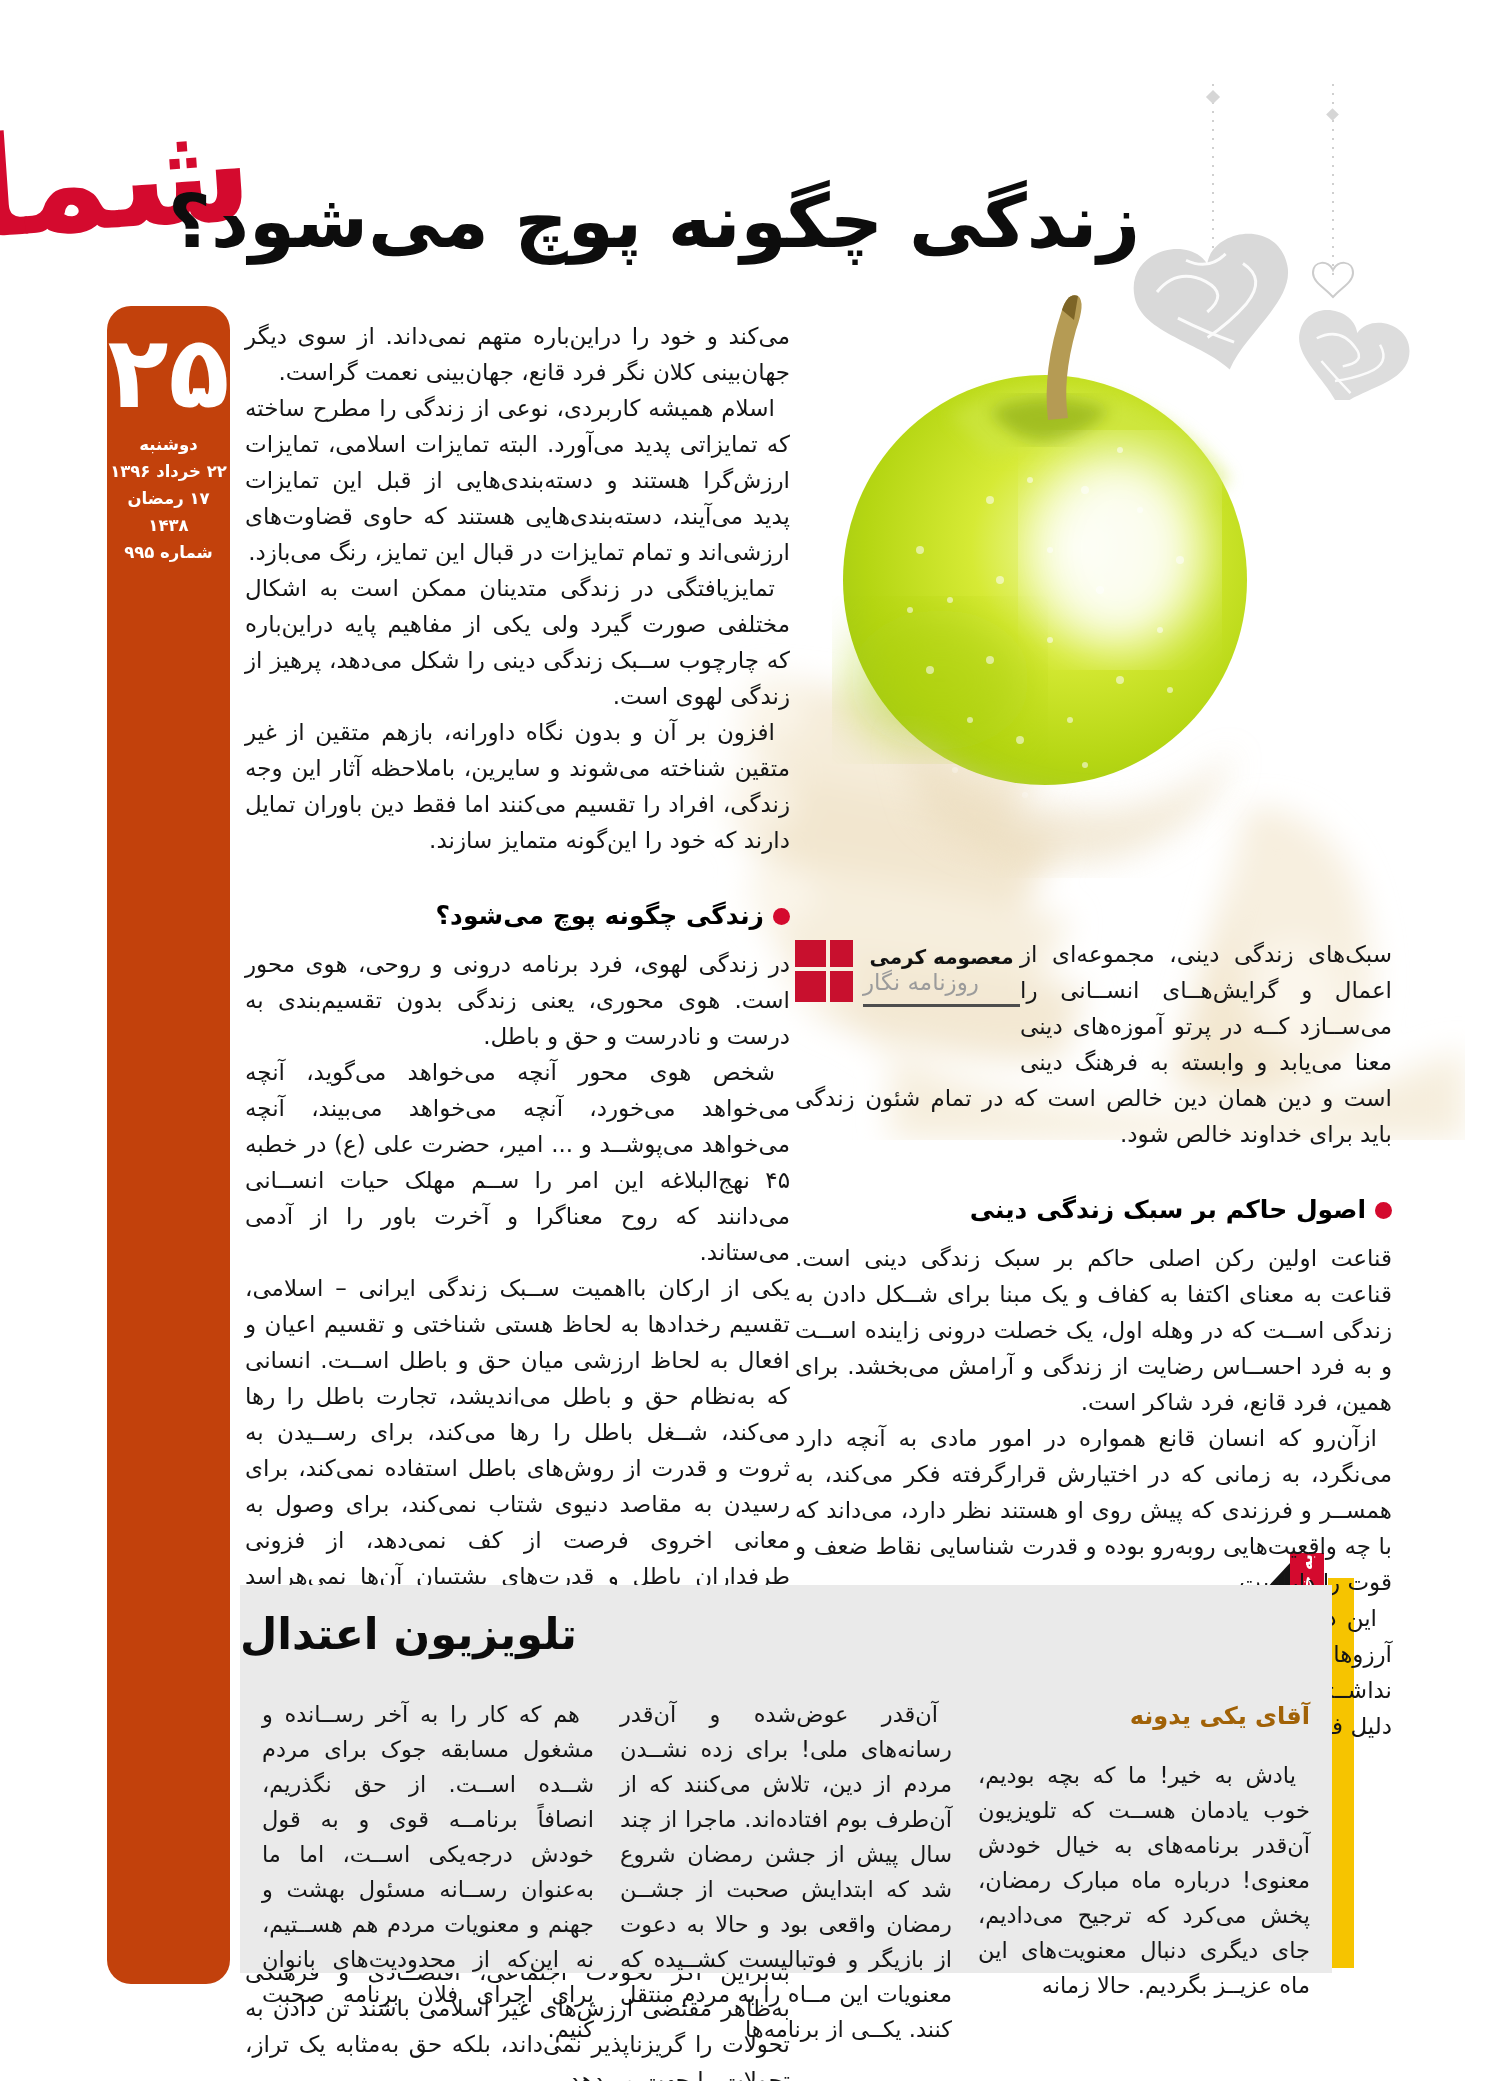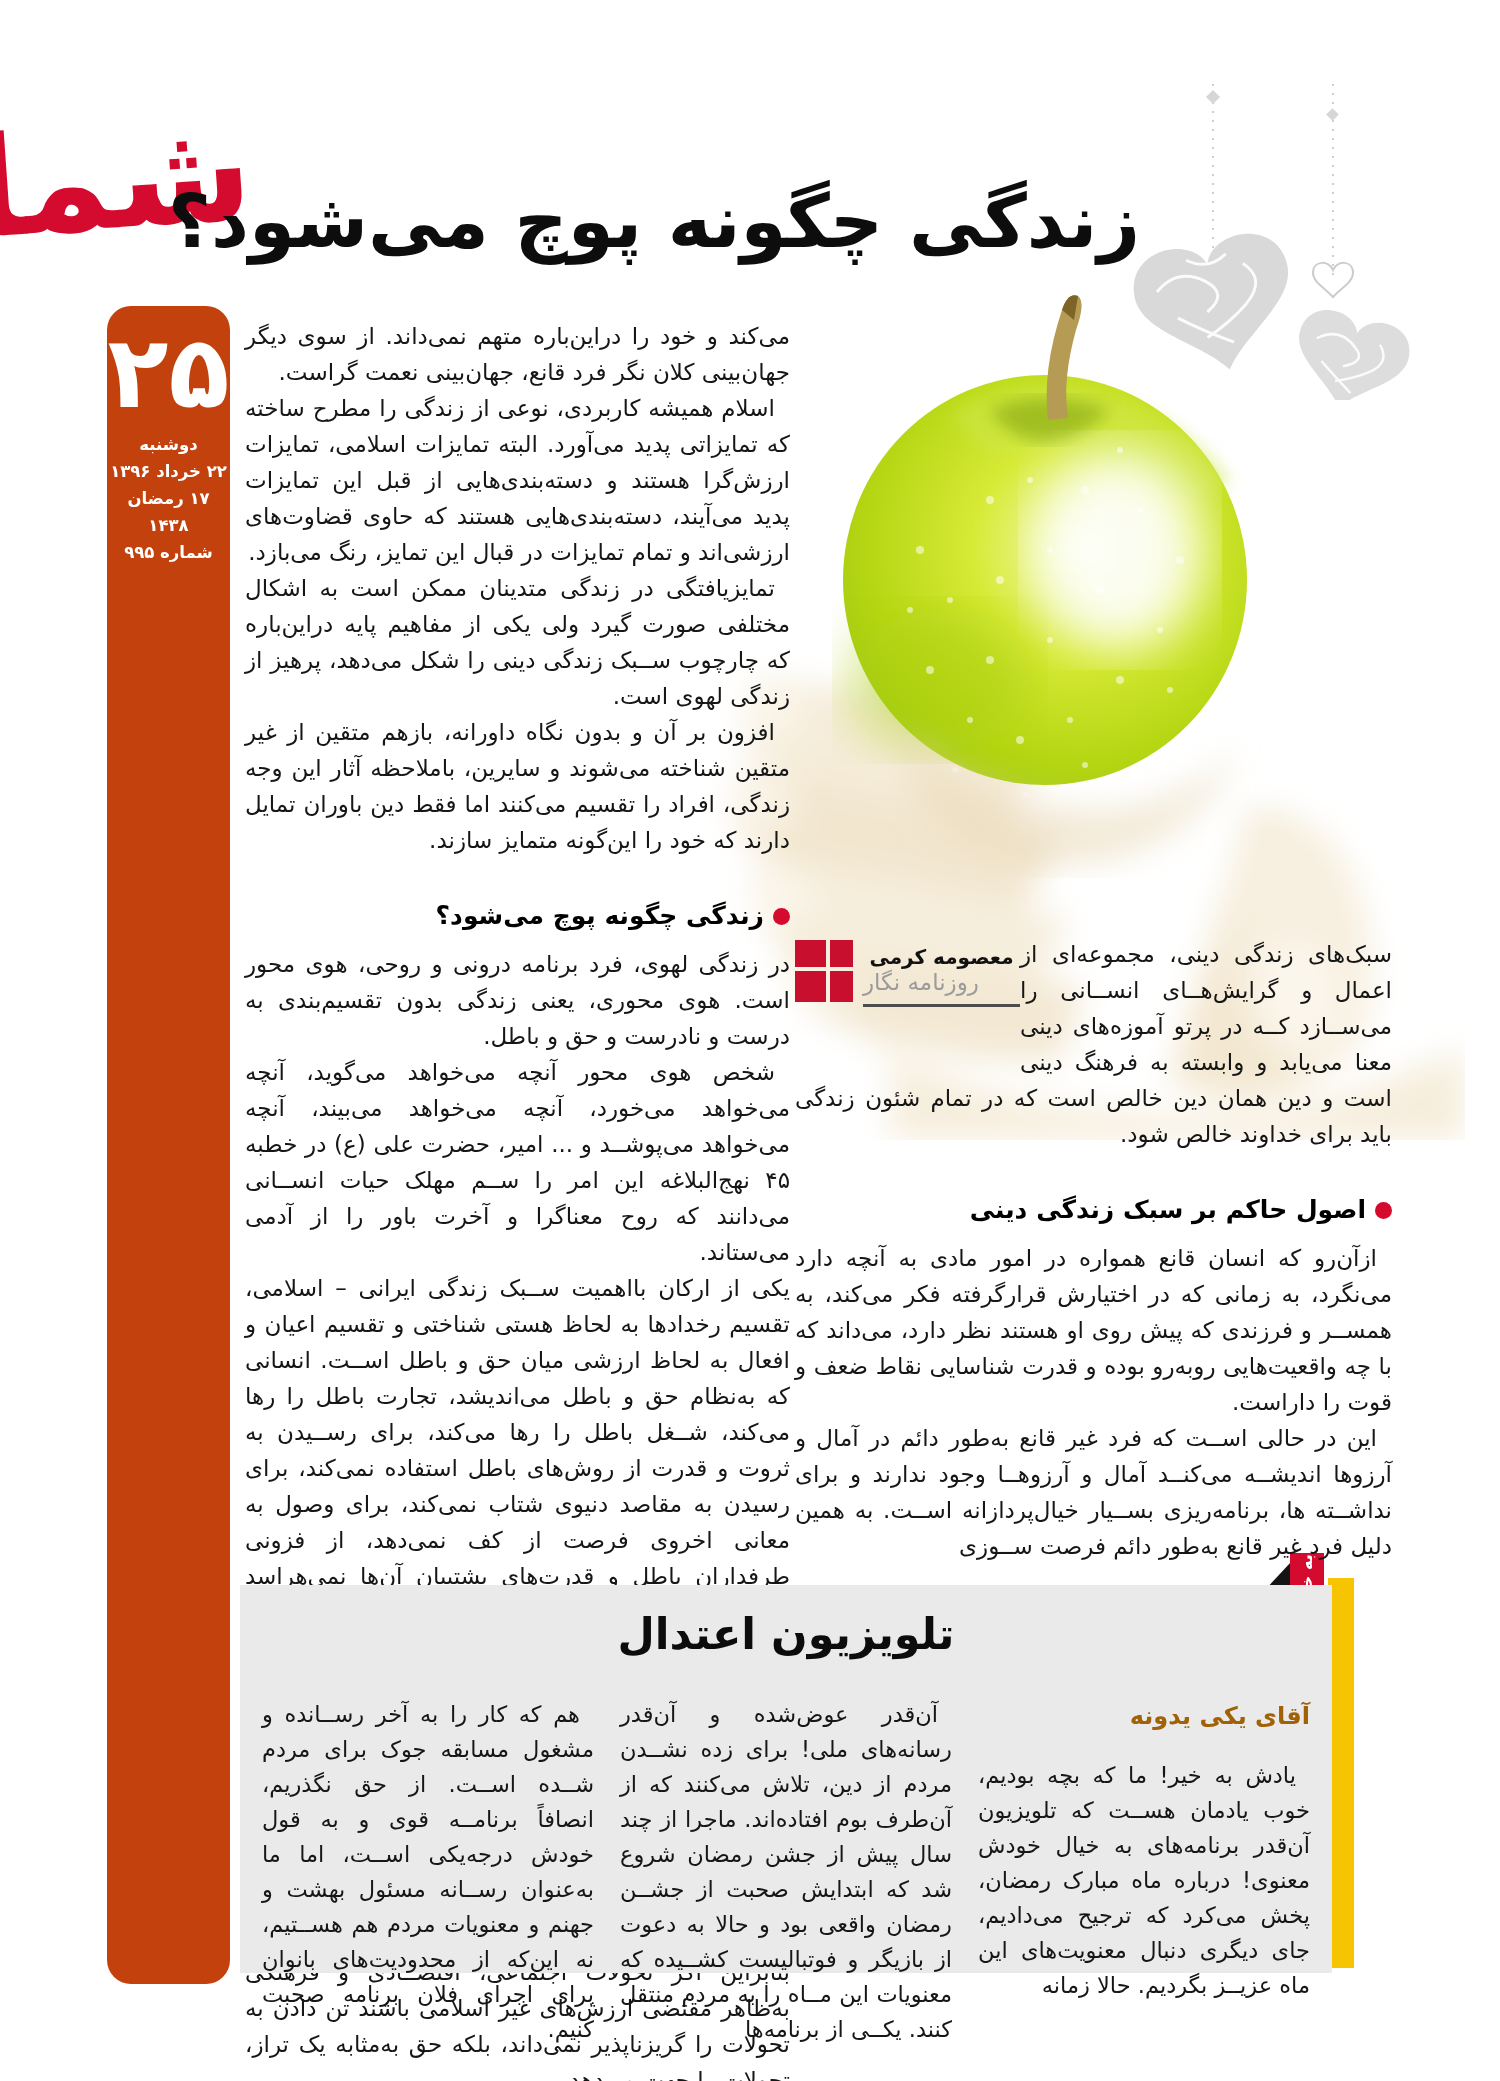--- a/index.html
+++ b/index.html
@@ -44,21 +44,21 @@
   .byline-name{font-size:20px;font-weight:bold;color:#111;line-height:26px;text-align:center;}
   .byline-role{font-size:23px;color:#9b9b9b;line-height:24px;}
 
   
   .apple-figure{position:absolute;left:690px;top:250px;width:775px;height:890px;z-index:0;}
   .col,.byline,.bottom-box{z-index:2;}
 
   
   .bottom-box{position:absolute;left:240px;top:1585px;width:1092px;height:388px;
     background:#eaeaea;}
-  .box-title{margin-top:24px;text-align:center;font-size:43px;font-weight:bold;color:#0c0c0c;}
+  .box-title{margin-top:24px;text-align:left;font-size:43px;font-weight:bold;color:#0c0c0c;}
   .box-cols{display:flex;flex-direction:row;gap:26px;padding:0 22px;margin-top:38px;}
   .box-col{flex:1;font-size:22.5px;line-height:35px;text-align:justify;color:#161616;}
   .box-col-head{font-size:24px;font-weight:bold;margin:2px 0 24px 0;color:#a16207;}
   .box-col p{margin:0;text-indent:14px;}
 
   
   .ribbon{position:absolute;left:1290px;top:1553px;width:34px;height:132px;background:#d40a2e;}
   .ribbon-inner{position:absolute;top:132px;left:0;width:132px;height:34px;
     transform-origin:0 0;transform:rotate(-90deg);color:#fff;font-size:16px;font-weight:bold;
     line-height:34px;text-align:center;white-space:nowrap;}
@@ -225,20 +225,21 @@
           <span></span>
           <span></span>
           <span></span>
       </div>
     </div>
     <p class="no-indent">سبک‌های زندگی دینی، مجموعه‌ای از اعمال و گرایش‌هــای انســانی را می‌ســازد کــه در پرتو آموزه‌های دینی معنا می‌یابد و وابسته به فرهنگ دینی است و دین همان دین خالص است که در تمام شئون زندگی باید برای خداوند خالص شود.</p>
     <div class="section-head">
       <span class="dot"></span>
       <span>اصول حاکم بر سبک زندگی دینی</span>
     </div>
+    <p class="no-indent">قناعت اولین رکن اصلی حاکم بر سبک زندگی دینی است. قناعت به معنای اکتفا به کفاف و یک مبنا برای شــکل دادن به زندگی اســت که در وهله اول، یک خصلت درونی زاینده اســت و به فرد احســاس رضایت از زندگی و آرامش می‌بخشد. برای همین، فرد قانع، فرد شاکر است.</p>
     <p>ازآن‌رو که انسان قانع همواره در امور مادی به آنچه دارد می‌نگرد، به زمانی که در اختیارش قرارگرفته فکر می‌کند، به همســر و فرزندی که پیش روی او هستند نظر دارد، می‌داند که با چه واقعیت‌هایی روبه‌رو بوده و قدرت شناسایی نقاط ضعف و قوت را داراست.</p>
     <p>این در حالی اســت که فرد غیر قانع به‌طور دائم در آمال و آرزوها اندیشــه می‌کنــد آمال و آرزوهــا وجود ندارند و برای نداشــته ها، برنامه‌ریزی بســیار خیال‌پردازانه اســت. به همین دلیل فرد غیر قانع به‌طور دائم فرصت ســوزی</p>
   </div>
 
   <div class="bottom-box">
     <div class="box-title">تلویزیون اعتدال</div>
     <div class="box-cols">
       <div class="box-col">
         <div class="box-col-head">آقای یکی یدونه</div>
         <p class="no-indent">یادش به خیر! ما که بچه بودیم، خوب یادمان هســت که تلویزیون آن‌قدر برنامه‌های به خیال خودش معنوی! درباره ماه مبارک رمضان، پخش می‌کرد که ترجیح می‌دادیم، جای دیگری دنبال معنویت‌های این ماه عزیــز بگردیم. حالا زمانه</p>

